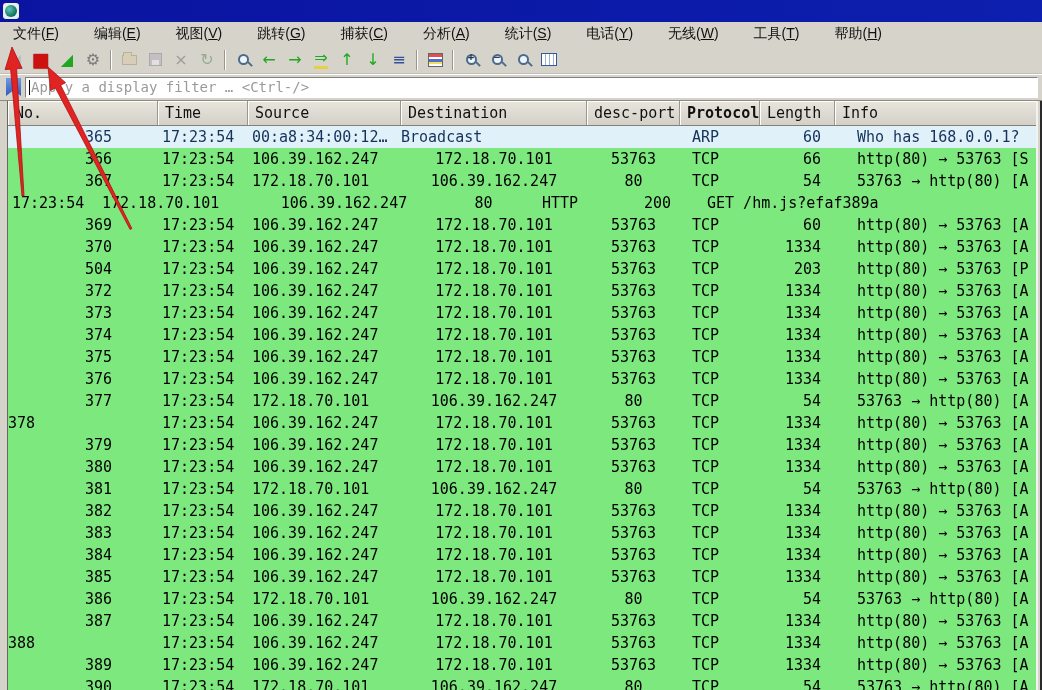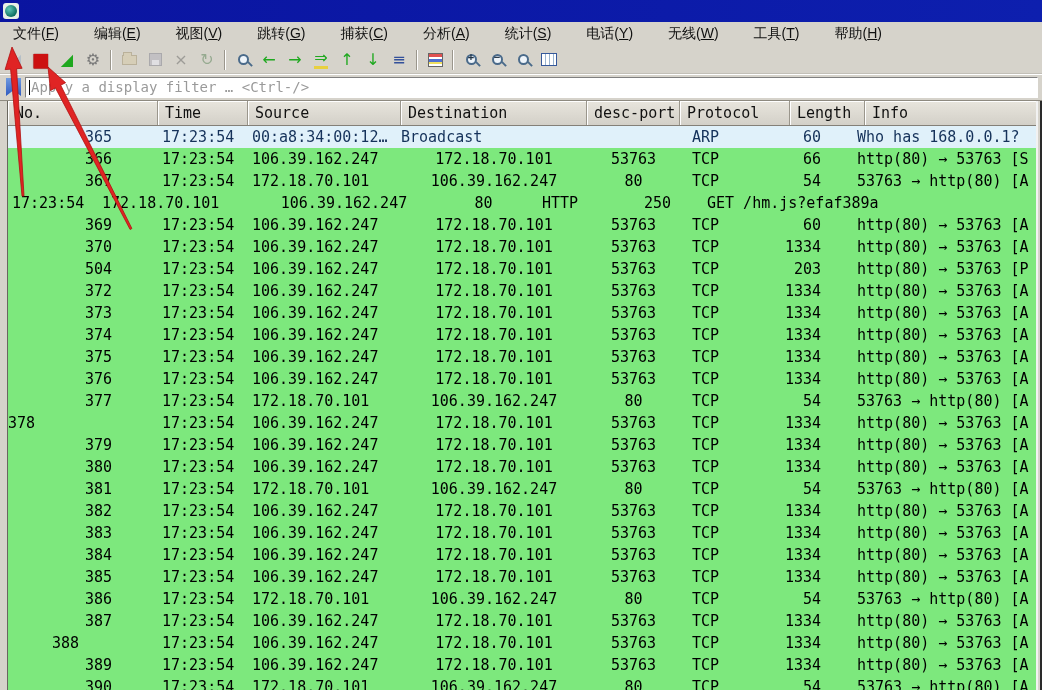--- a/index.html
+++ b/index.html
@@ -167,21 +167,21 @@
     </div>
   </div>
 
   <div class="packet-area">
     <div class="thead" id="thead">
         <div class="th" style="width: 150px;">No.</div>
         <div class="th" style="width: 90px;">Time</div>
         <div class="th" style="width: 153px;">Source</div>
         <div class="th" style="width: 186px;">Destination</div>
         <div class="th" style="width: 93px;">desc-port</div>
-        <div class="th" style="width: 110px;">Protocol</div>
+        <div class="th" style="width: 80px; font-weight: bold;">Protocol</div>
         <div class="th" style="width: 75px;">Length</div>
         <div class="th" style="flex: 1 1 0%; border-right: none;">Info</div>
       </div>
     <div class="tbody" id="tbody">
         <div class="row arp">
           <div class="cell" style="width: 150px; text-align: right; padding-right: 46px;">365</div>
           <div class="cell" style="width: 90px; text-align: left; padding-left: 4px;">17:23:54</div>
           <div class="cell" style="width: 153px; text-align: left; padding-left: 4px;">00:a8:34:00:12…</div>
           <div class="cell" style="width: 186px; text-align: left;">Broadcast</div>
           <div class="cell" style="width: 93px; text-align: center;"></div>
@@ -208,21 +208,21 @@
           <div class="cell" style="width: 90px; text-align: left; padding-left: 12px;">TCP</div>
           <div class="cell" style="width: 75px; text-align: right; padding-right: 24px;">54</div>
           <div class="cell" style="flex: 1 1 0%; text-align: left; padding-left: 12px;">53763 → http(80) [A</div>
         </div>
         <div class="row green">
           <div class="cell" style="width: 90px; text-align: left; padding-left: 4px;">17:23:54</div>
           <div class="cell" style="width: 153px; text-align: left; padding-left: 4px;">172.18.70.101</div>
           <div class="cell" style="width: 186px; text-align: center;">106.39.162.247</div>
           <div class="cell" style="width: 93px; text-align: center;">80</div>
           <div class="cell" style="width: 90px; text-align: left; padding-left: 12px;">HTTP</div>
-          <div class="cell" style="width: 75px; text-align: right; padding-right: 24px;">250</div>
+          <div class="cell" style="width: 75px; text-align: right; padding-right: 24px;">200</div>
           <div class="cell" style="flex: 1 1 0%; text-align: left; padding-left: 12px;">GET /hm.js?efaf389a</div>
         </div>
         <div class="row green">
           <div class="cell" style="width: 150px; text-align: right; padding-right: 46px;">369</div>
           <div class="cell" style="width: 90px; text-align: left; padding-left: 4px;">17:23:54</div>
           <div class="cell" style="width: 153px; text-align: left; padding-left: 4px;">106.39.162.247</div>
           <div class="cell" style="width: 186px; text-align: center;">172.18.70.101</div>
           <div class="cell" style="width: 93px; text-align: center;">53763</div>
           <div class="cell" style="width: 90px; text-align: left; padding-left: 12px;">TCP</div>
           <div class="cell" style="width: 75px; text-align: right; padding-right: 24px;">60</div>
@@ -402,21 +402,21 @@
           <div class="cell" style="width: 150px; text-align: right; padding-right: 46px;">387</div>
           <div class="cell" style="width: 90px; text-align: left; padding-left: 4px;">17:23:54</div>
           <div class="cell" style="width: 153px; text-align: left; padding-left: 4px;">106.39.162.247</div>
           <div class="cell" style="width: 186px; text-align: center;">172.18.70.101</div>
           <div class="cell" style="width: 93px; text-align: center;">53763</div>
           <div class="cell" style="width: 90px; text-align: left; padding-left: 12px;">TCP</div>
           <div class="cell" style="width: 75px; text-align: right; padding-right: 24px;">1334</div>
           <div class="cell" style="flex: 1 1 0%; text-align: left; padding-left: 12px;">http(80) → 53763 [A</div>
         </div>
         <div class="row green">
-          <div class="cell" style="width: 150px; text-align: center; padding-right: 46px; padding-left: 11px;">388</div>
+          <div class="cell" style="width: 150px; text-align: left; padding-right: 46px;">388</div>
           <div class="cell" style="width: 90px; text-align: left; padding-left: 4px;">17:23:54</div>
           <div class="cell" style="width: 153px; text-align: left; padding-left: 4px;">106.39.162.247</div>
           <div class="cell" style="width: 186px; text-align: center;">172.18.70.101</div>
           <div class="cell" style="width: 93px; text-align: center;">53763</div>
           <div class="cell" style="width: 90px; text-align: left; padding-left: 12px;">TCP</div>
           <div class="cell" style="width: 75px; text-align: right; padding-right: 24px;">1334</div>
           <div class="cell" style="flex: 1 1 0%; text-align: left; padding-left: 12px;">http(80) → 53763 [A</div>
         </div>
         <div class="row green">
           <div class="cell" style="width: 150px; text-align: right; padding-right: 46px;">389</div>

